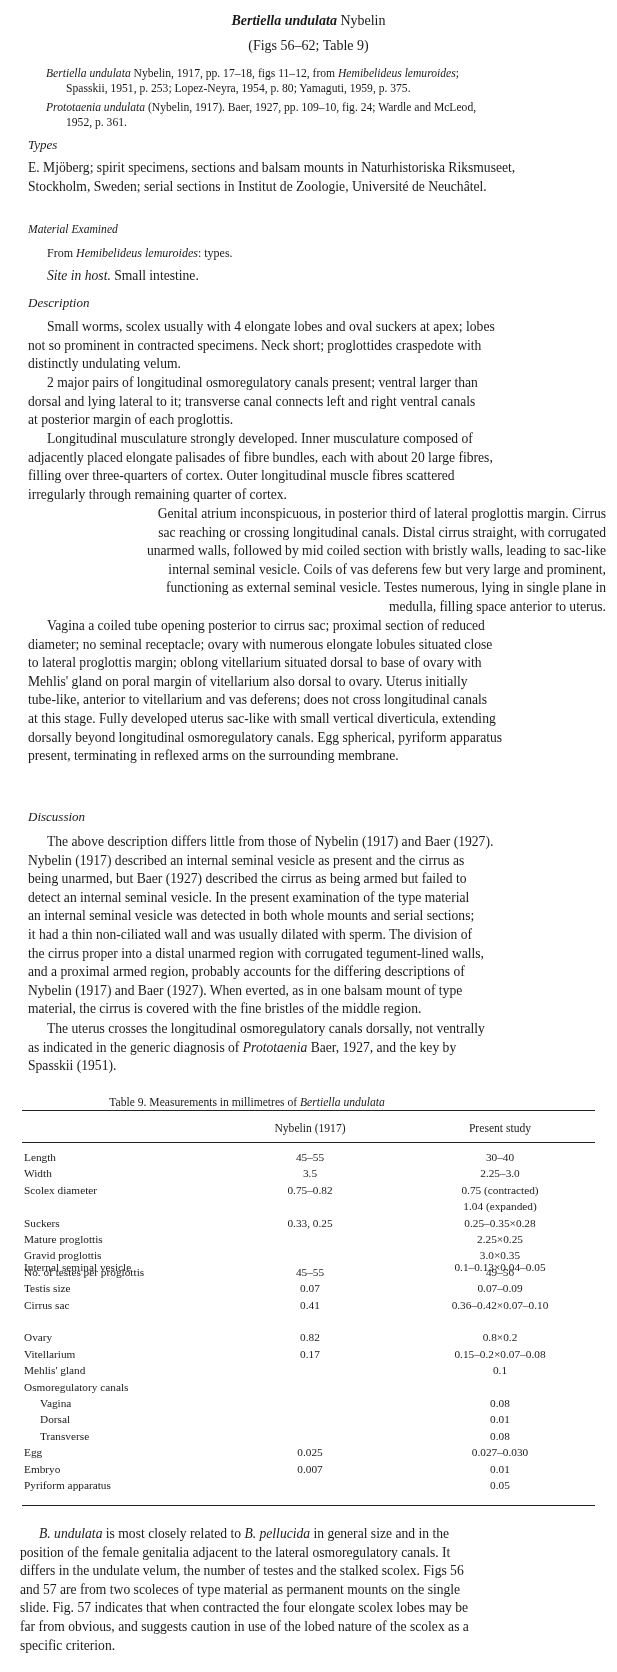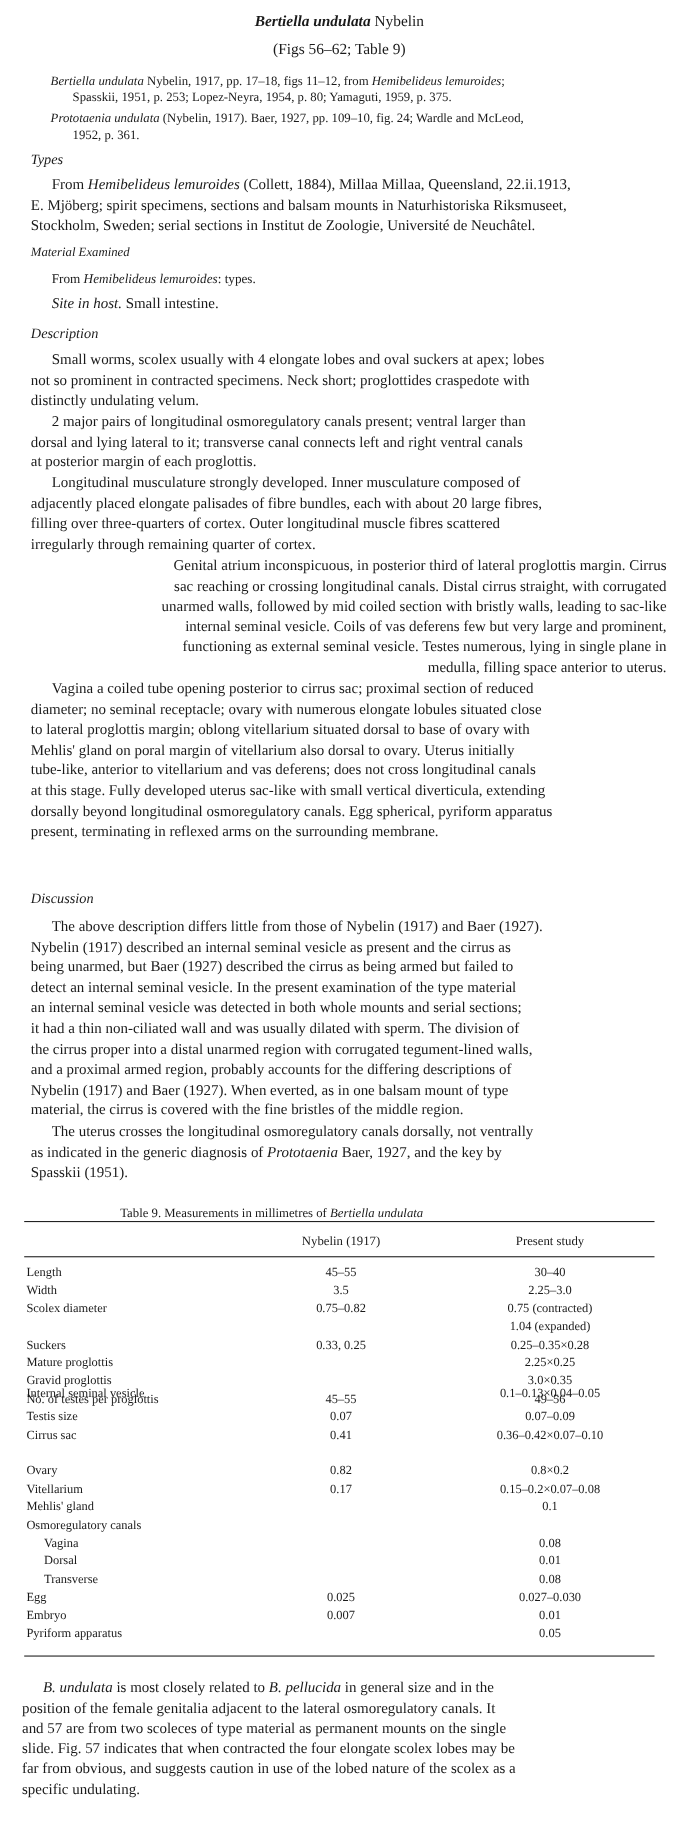--- a/index.html
+++ b/index.html
@@ -50,21 +50,20 @@
     <i>Bertiella undulata</i><span> Nybelin, 1917, pp. 17–18, figs 11–12, from </span><i>Hemibelideus lemuroides</i><span>;</span>
     <span class="cont">Spasskii, 1951, p. 253;  Lopez-Neyra, 1954, p. 80;  Yamaguti, 1959, p. 375.</span>
   </div>
   <div class="syn" style="top:100px;">
     <i>Prototaenia undulata</i><span> (Nybelin, 1917).  Baer, 1927, pp. 109–10, fig. 24;  Wardle and McLeod,</span>
     <span class="cont">1952, p. 361.</span>
   </div>
 
   <div class="heading" style="top:136px;">Types</div>
   <div class="para" style="top:159px;">
-    <span class="ln ind"><span>From </span><i>Hemibelideus lemuroides</i><span> (Collett, 1884), Millaa Millaa, Queensland, 22.ii.1913,</span></span>
     <span class="ln">E. Mjöberg;  spirit specimens, sections and balsam mounts in Naturhistoriska Riksmuseet,</span>
     <span class="ln">Stockholm, Sweden;  serial sections in Institut de Zoologie, Université de Neuchâtel.</span>
   </div>
 
   <div class="heading small" style="top:221px;">Material Examined</div>
   <div class="small-para" style="top:244px;"><span>From </span><i>Hemibelideus lemuroides</i><span>:  types.</span></div>
 
   <div class="site" style="top:267px;"><i>Site in host.</i><span>  Small intestine.</span></div>
 
   <div class="heading" style="top:294px;">Description</div>
@@ -236,18 +235,19 @@
         <span class="c2"></span>
         <span class="c3">0.05</span>
       </div>
     </div>
 
   <div class="rule" style="top:1505px;"></div>
 
   <div class="para" style="top:1525px; left:20px;">
     <span class="ln ind"><i>B. undulata</i><span> is most closely related to </span><i>B. pellucida</i><span> in general size and in the</span></span>
     <span class="ln">position of the female genitalia adjacent to the lateral osmoregulatory canals.  It</span>
+    <span class="ln">differs in the undulate velum, the number of testes and the stalked scolex.  Figs 56</span>
     <span class="ln">and 57 are from two scoleces of type material as permanent mounts on the single</span>
     <span class="ln">slide.  Fig. 57 indicates that when contracted the four elongate scolex lobes may be</span>
     <span class="ln">far from obvious, and suggests caution in use of the lobed nature of the scolex as a</span>
-    <span class="ln">specific undulating.</span>
+    <span class="ln">specific criterion.</span>
   </div>
 </div>
 
 </body></html>

